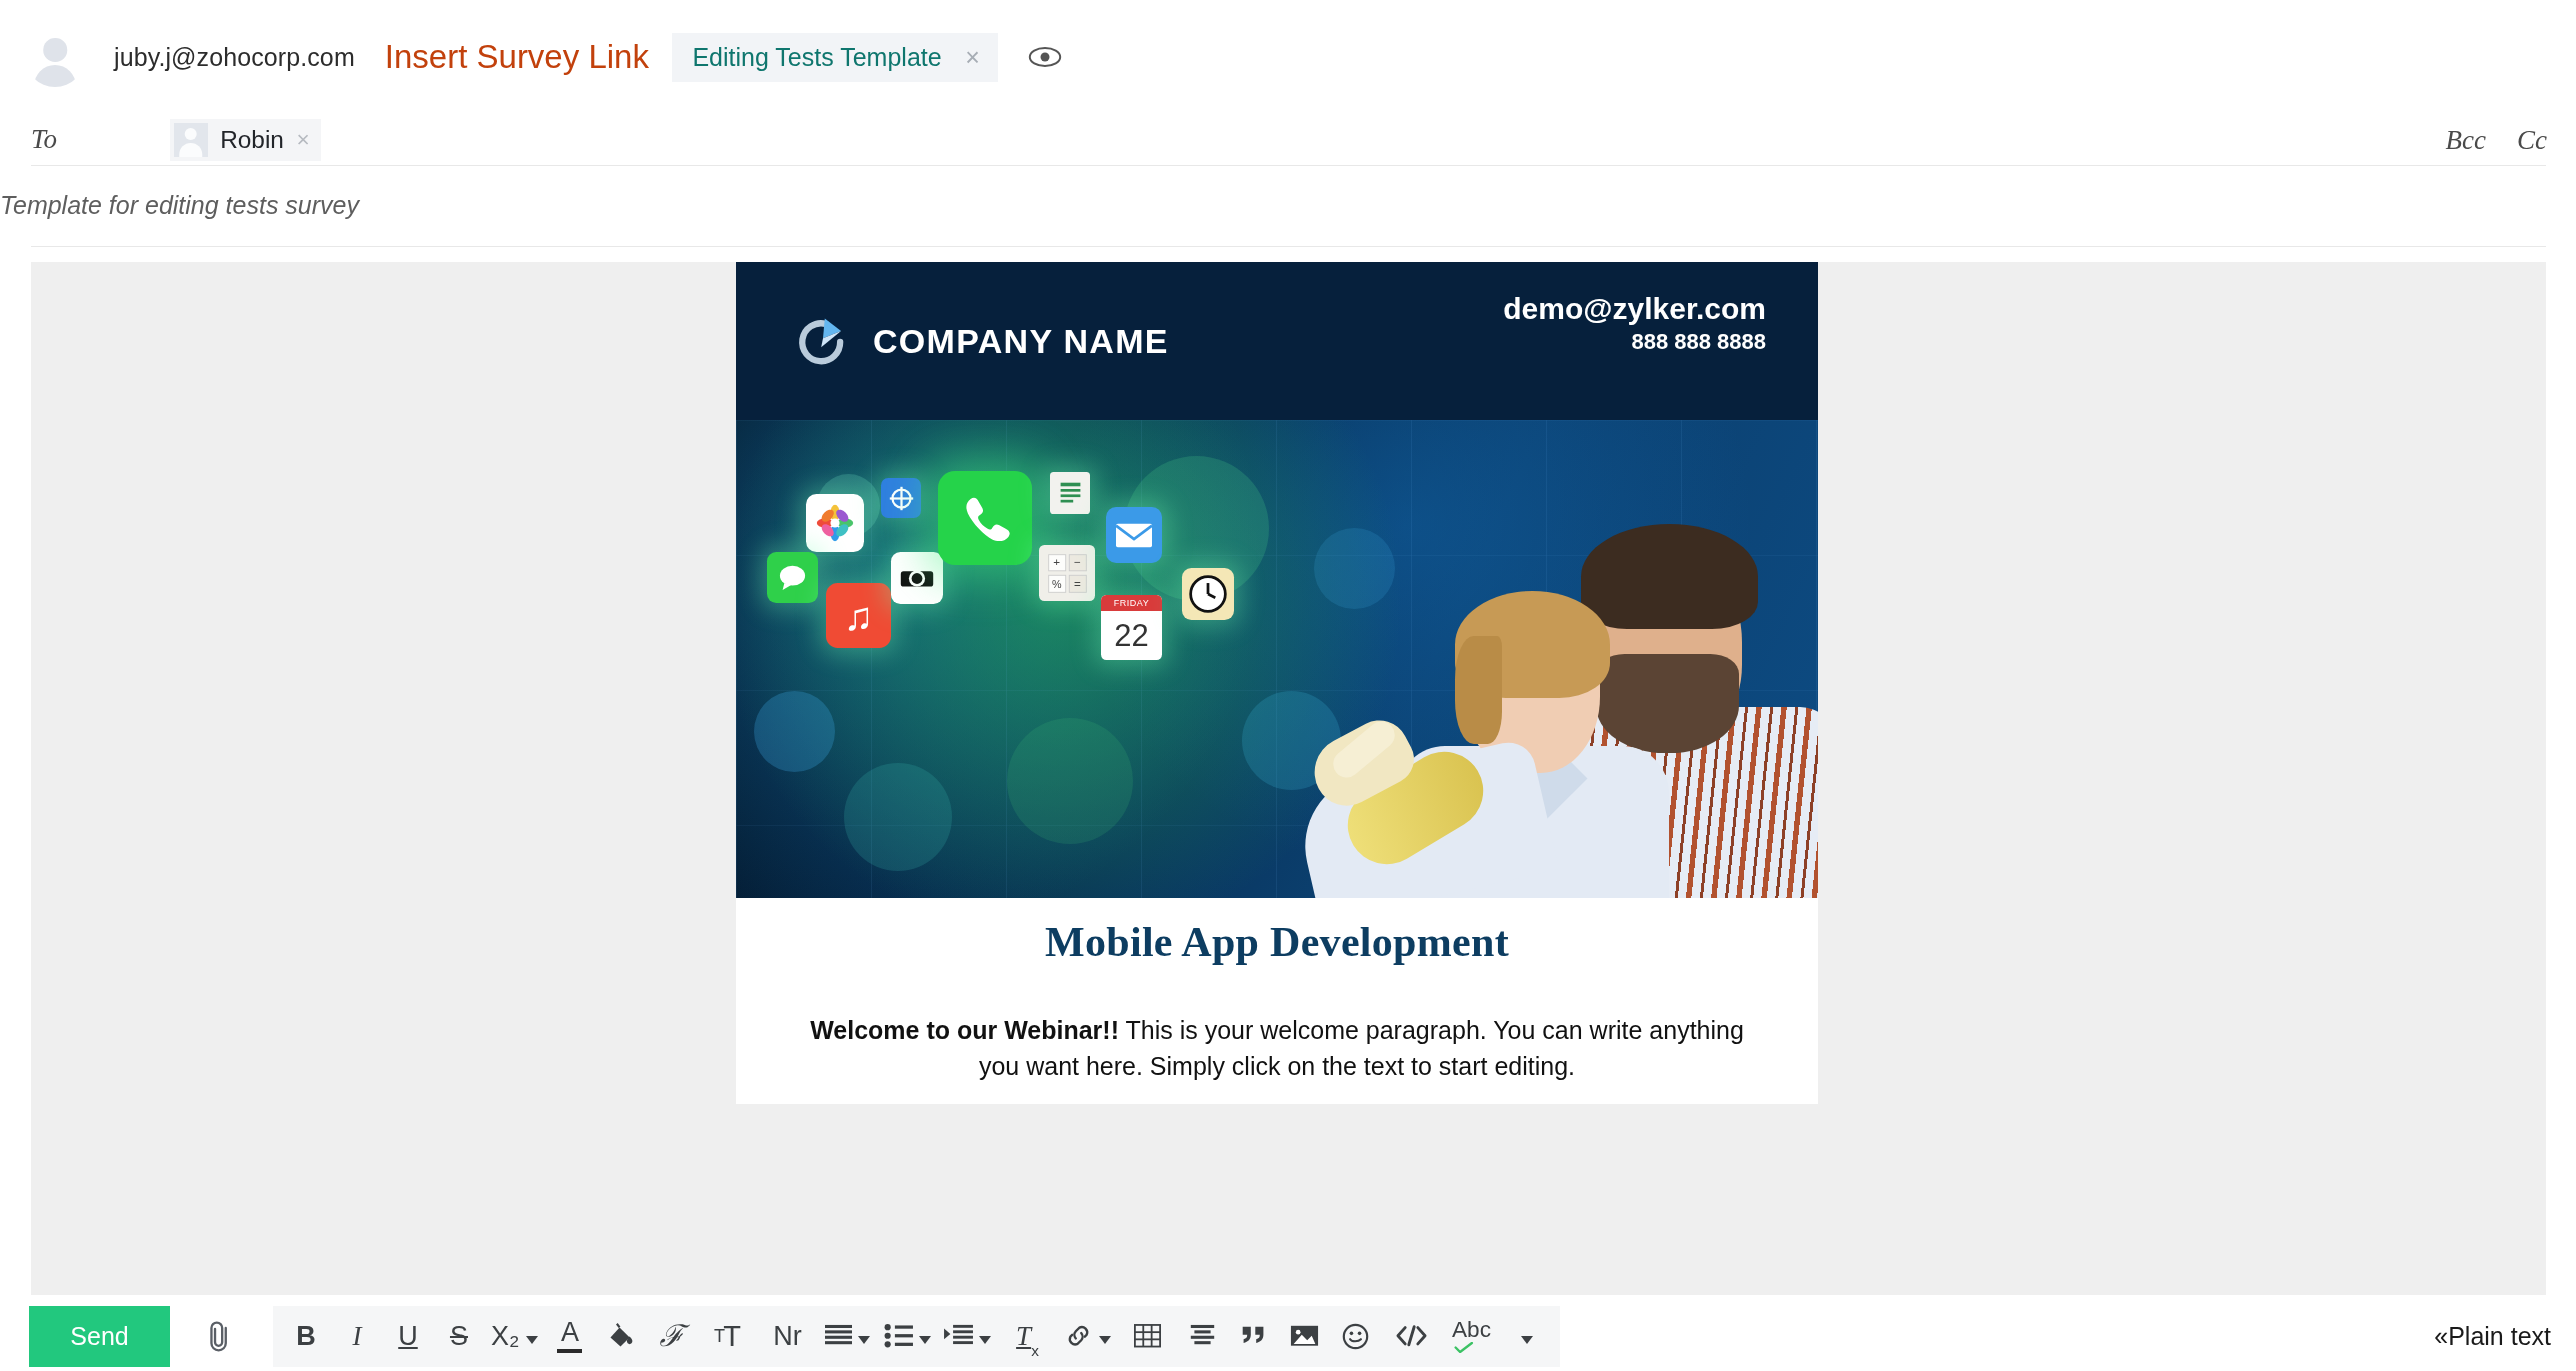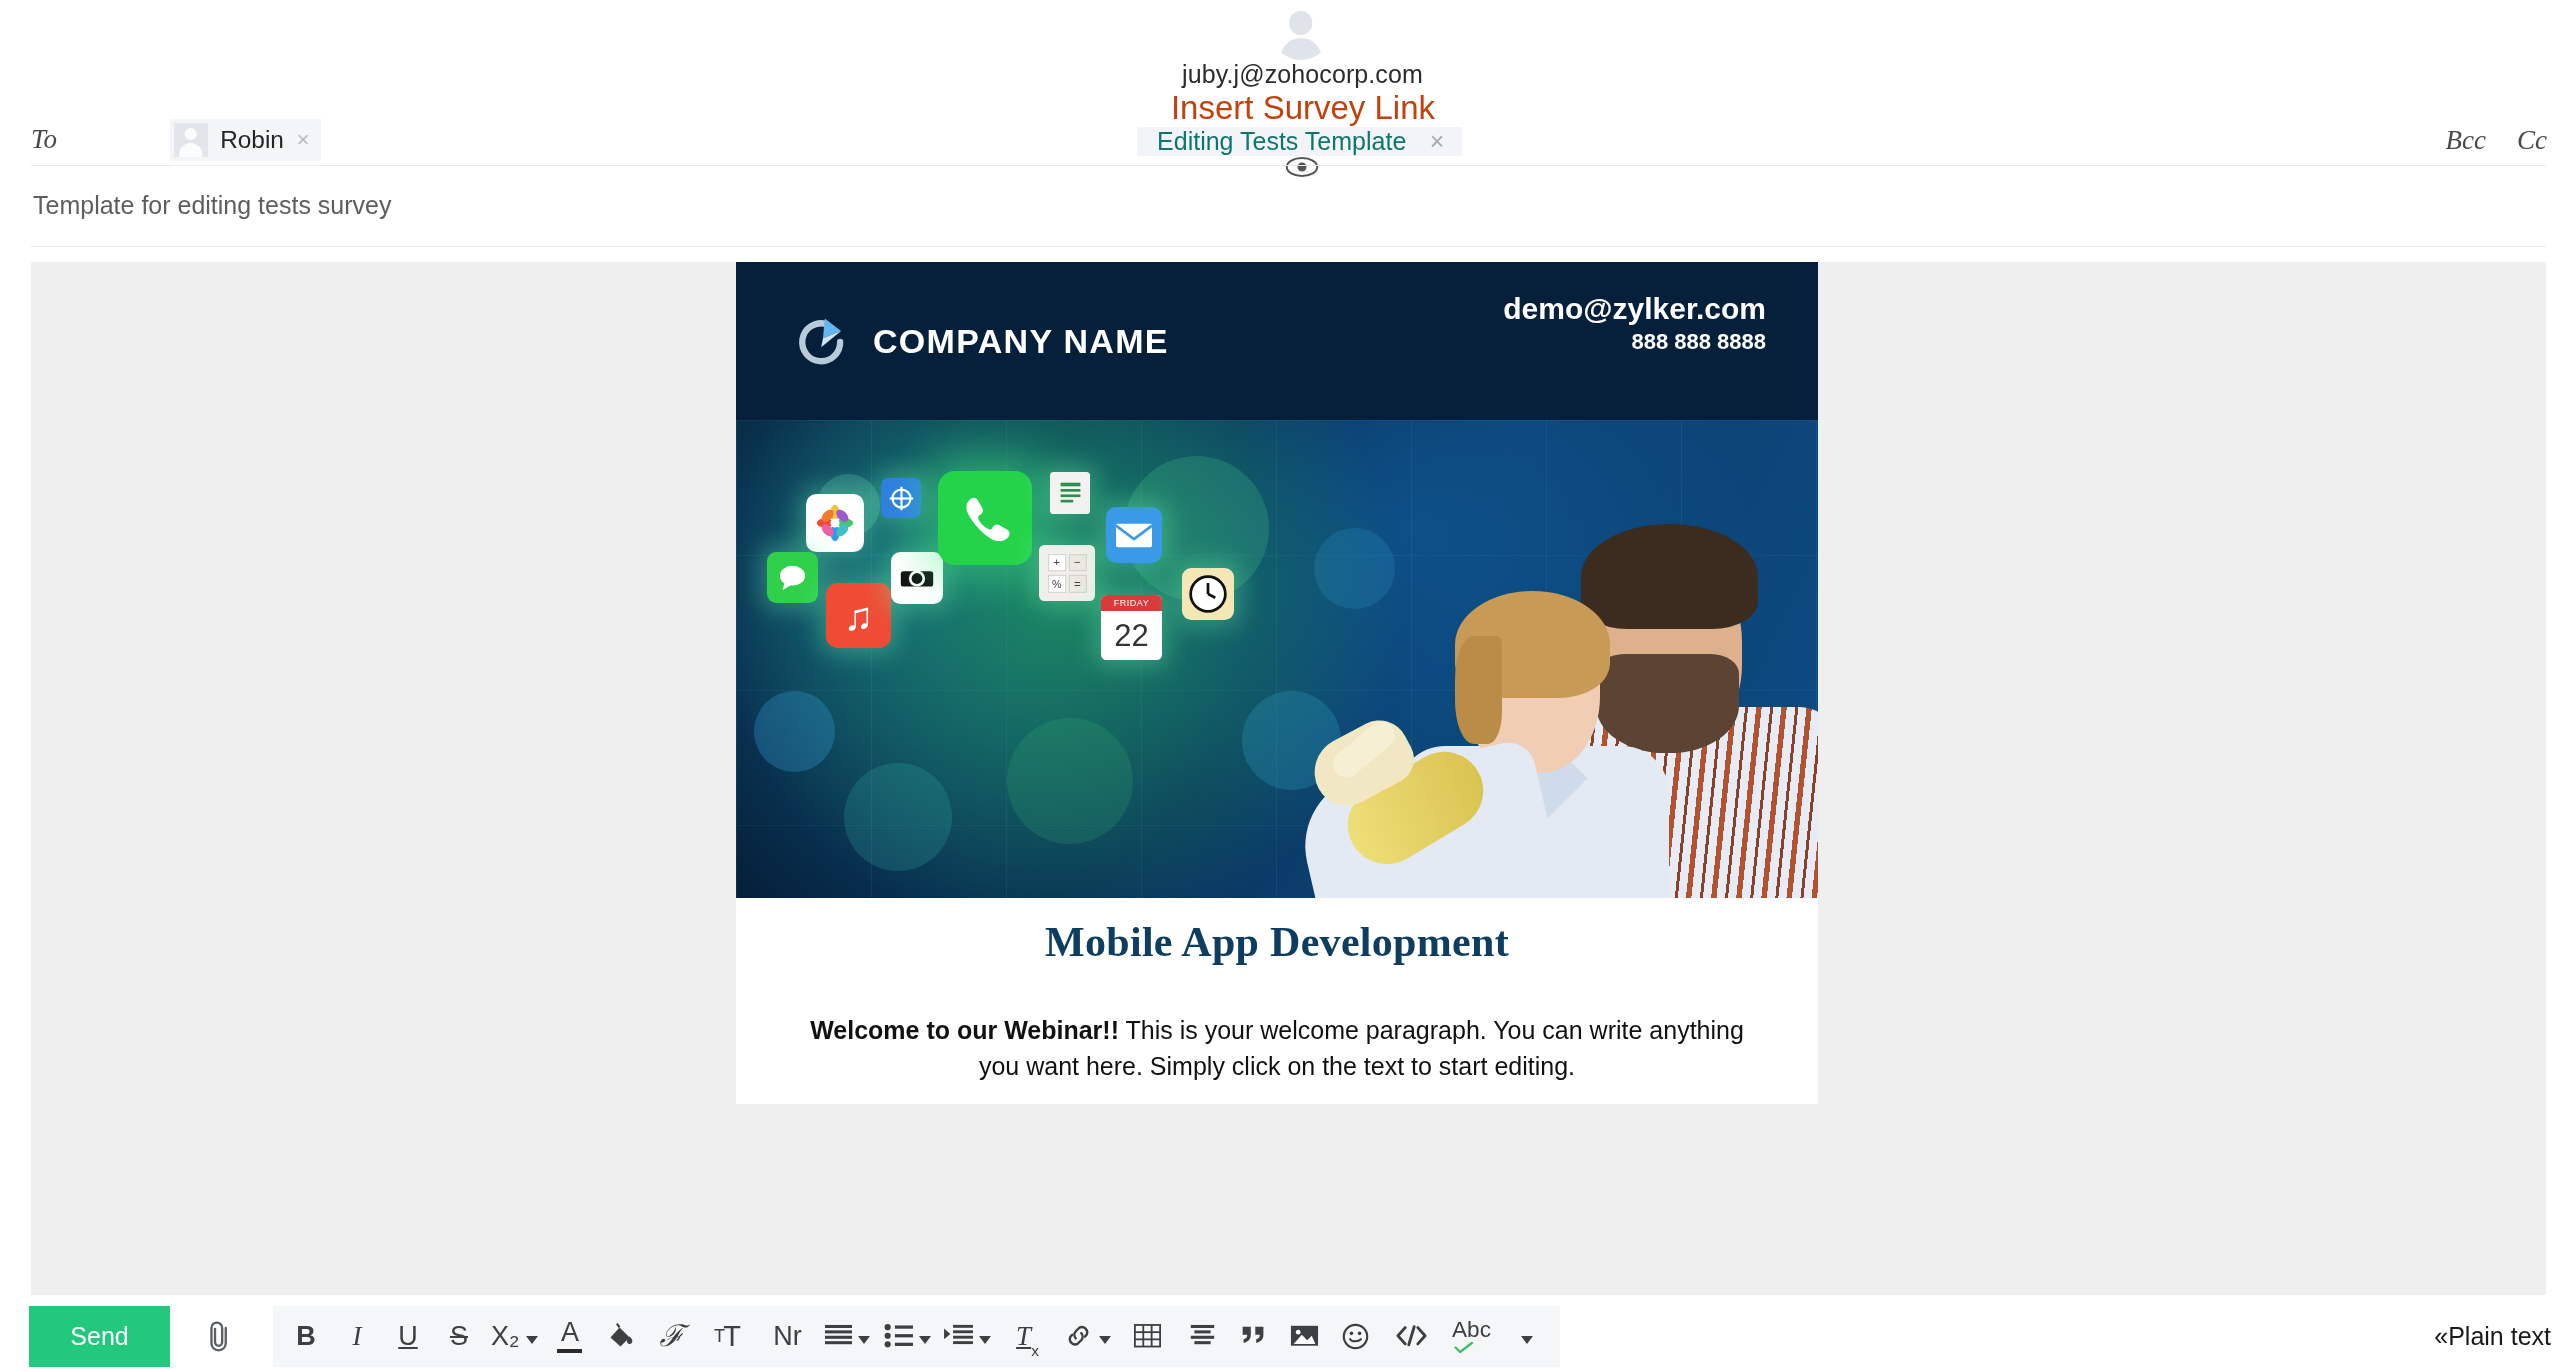--- a/index.html
+++ b/index.html
@@ -7,21 +7,21 @@
     width: 2576px; height: 1371px;
     background: #ffffff;
     font-family: "Liberation Sans", sans-serif;
     overflow: hidden;
   }
   #app { position: relative; width: 2576px; height: 1371px; background: #fff; }
 
   
   .topbar {
     position: absolute; left: 0; top: 0; width: 2576px; height: 114px;
-    display: flex; align-items: center; flex-direction: column;
+    display: flex; align-items: center;
   }
   .avatar-big {
     width: 60px; height: 60px; border-radius: 50%;
     background: #ffffff; margin-left: 25px; position: relative; overflow: hidden;
     flex: 0 0 auto;
   }
   .avatar-big .head {
     position: absolute; left: 50%; top: 11px; transform: translateX(-50%);
     width: 23.5px; height: 23.5px; border-radius: 50%; background: #dfe3ea;
   }
@@ -87,21 +87,21 @@
   .divider {
     position: absolute; left: 31px; width: 2515px; height: 0.9px; background: #e8e8e8;
   }
 
   
   .subject-row {
     position: absolute; left: 0; top: 166px; width: 2576px; height: 79px;
     display: flex; align-items: center;
   }
   .subject-text {
-    padding-left: 33px; font-size: 25px; color: #5e5e5e;
+    font-size: 25px; color: #5e5e5e; font-style: italic;
   }
 
   
   .canvas {
     position: absolute; left: 31px; top: 262px; width: 2515px; height: 1033px;
     background: #efefef; overflow: hidden;
   }
   .email-tpl {
     position: absolute; left: 705px; top: 0; width: 1082px; background: #fff;
   }

